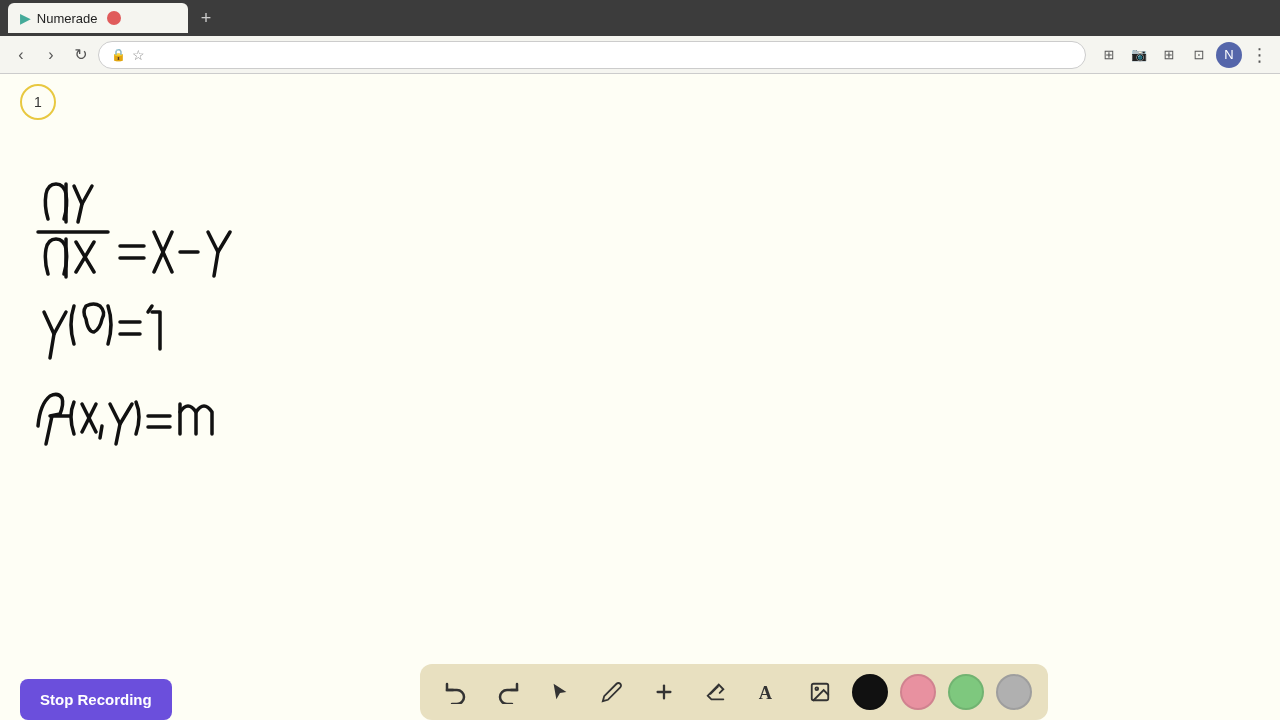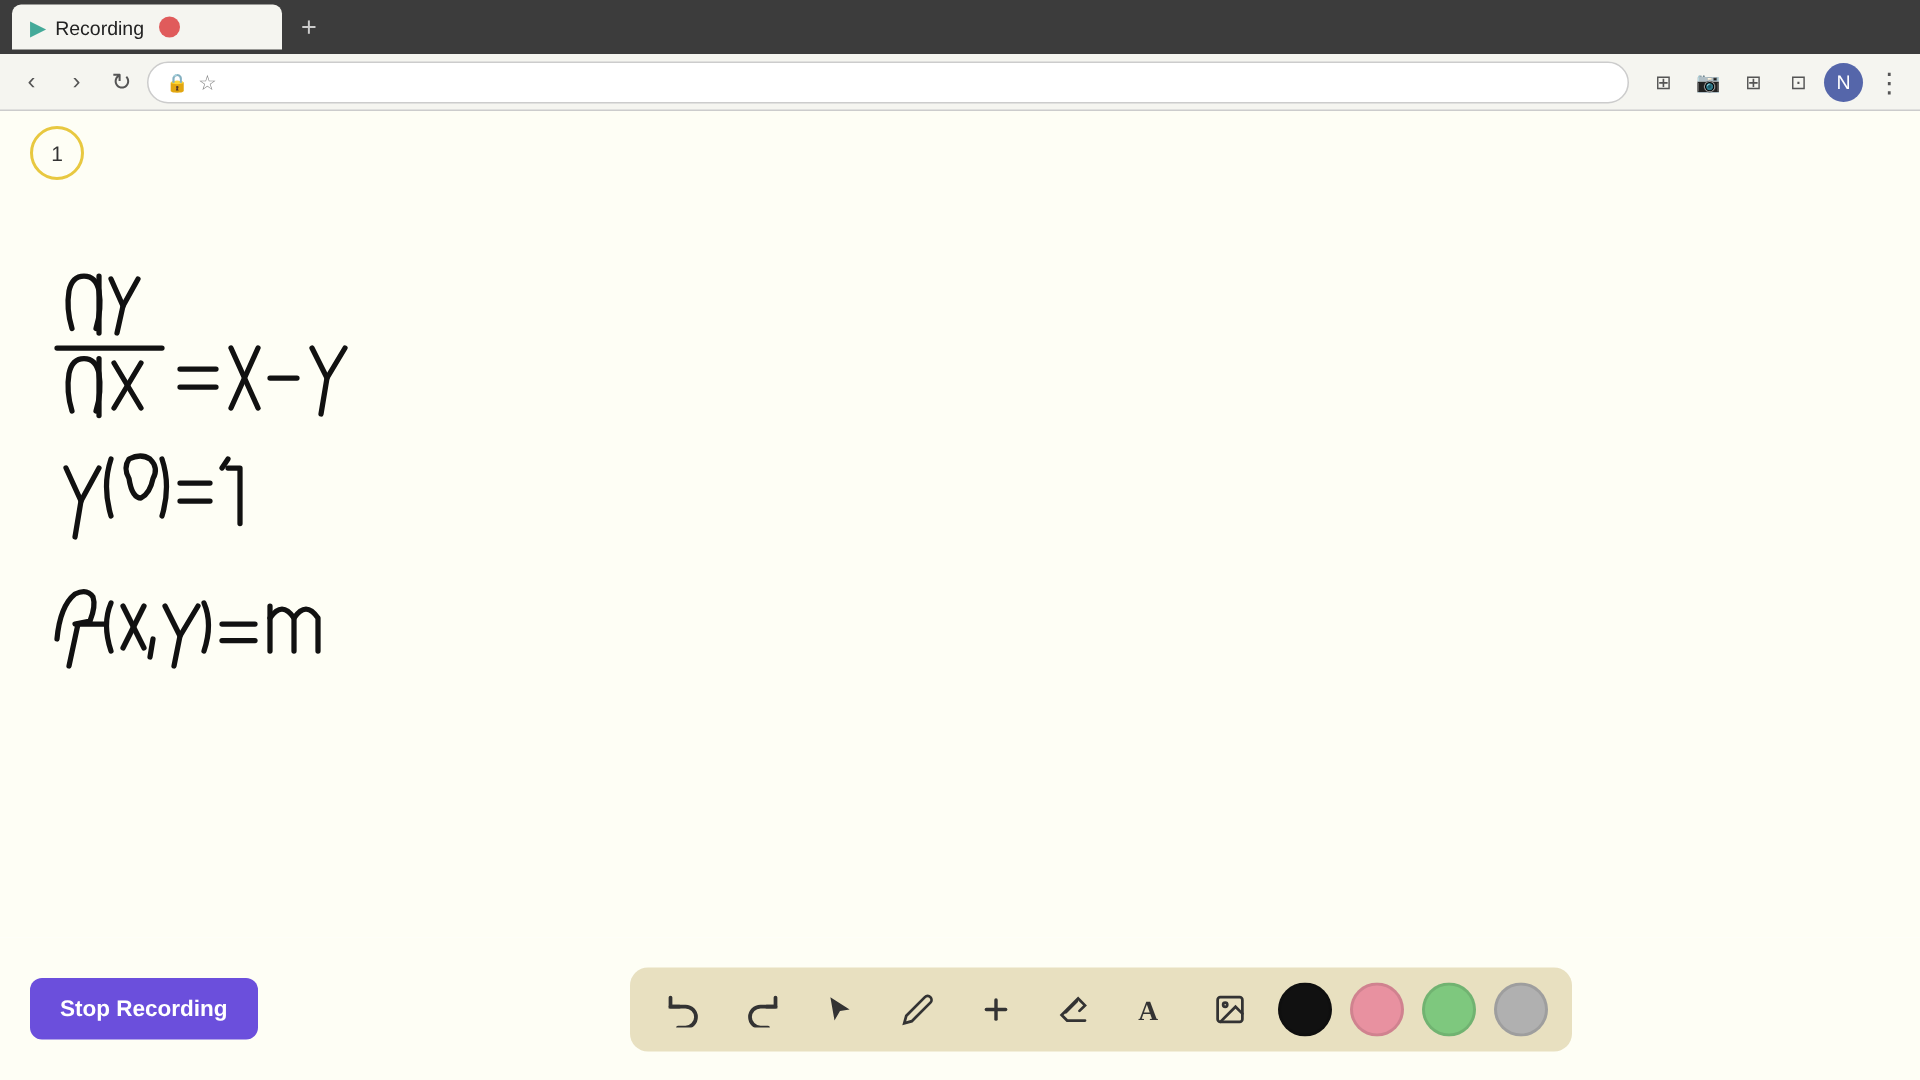--- a/index.html
+++ b/index.html
@@ -162,21 +162,21 @@
 
     
     .bottom-bar {
       position: absolute;
       bottom: 0;
       left: 0;
       right: 0;
       height: 95px;
       background: #fefef5;
       display: flex;
-      align-items: center;
+      align-items: flex-end;
       padding: 0 20px;
       gap: 17px;
     }
 
     .stop-recording-btn {
       background: #6b4fdc;
       color: #fff;
       border: none;
       border-radius: 8px;
       padding: 12px 20px;
@@ -225,21 +225,21 @@
     .color-gray { background: #b0b0b0; }
   </style>
 </head>
 <body>
 
 <div class="browser-chrome">
   <div class="tab-bar">
     <div class="tab-active">
 
       <span style="margin-right:6px; font-size:14px; color:#4a9;">▶</span>
-      <span>Recording</span>
+      <span>Numerade</span>
       <span class="tab-close"></span>
     </div>
     <div class="tab-new">+</div>
   </div>
 
   <div class="nav-bar">
     <button class="nav-btn">‹</button>
     <button class="nav-btn">›</button>
     <button class="nav-btn">↻</button>
 

